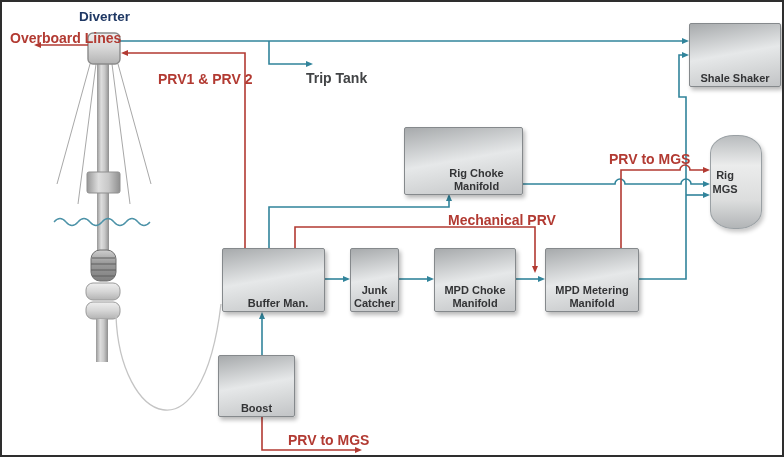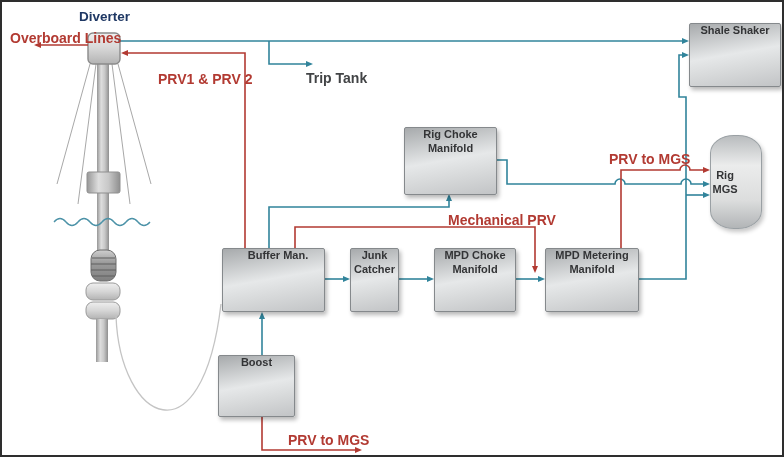--- a/index.html
+++ b/index.html
@@ -8,21 +8,21 @@
     width:784px;height:457px;
     background:#ffffff;
     border:2px solid #2e2e2e;
     box-sizing:border-box;
     overflow:hidden;
     font-family:"Liberation Sans",sans-serif;
   }
   #wiring{position:absolute;left:0;top:0;pointer-events:none;}
   .node{
     position:absolute;
-    display:flex;align-items:flex-start;justify-content:center;
+    display:flex;align-items:flex-end;justify-content:center;
     text-align:center;
     background:linear-gradient(170deg,#a7aaac 0%,#e6e8e9 48%,#d7d9da 70%,#c2c4c6 100%);
     border:1px solid #85898c;
     border-radius:2px;
     box-shadow:2px 3px 4px rgba(0,0,0,0.28);
     color:#333436;
     font-weight:bold;font-size:11px;line-height:1.25;
   }
   .tank{
     position:absolute;
@@ -120,21 +120,21 @@
     <path class="red-line" d="M293,246 V225 H533 V264" marker-end="url(#arrRed)"></path>
     <path class="red-line" d="M619,247 V168 H678 A5,5 0 0 1 688,168 H701" marker-end="url(#arrRed)"></path>
     <path class="red-line" d="M260,413 V448 H353" marker-end="url(#arrRed)"></path>
   </svg>
 
   <div class="title" style="left:60px;top:7px;width:85px;">Diverter</div>
 
   <div class="node" style="left:687px;top:21px;width:90px;height:62px;">
     <span>Shale Shaker</span>
   </div>
-  <div class="node" style="left:402px;top:125px;width:91px;height:66px;">
+  <div class="node" style="left:402px;top:125px;width:91px;height:66px;padding-left:26px;">
     <span style="width:64px;">Rig Choke Manifold</span>
   </div>
   <div class="tank" style="left:708px;top:133px;width:50px;height:92px;">
     <span style="width:28px;">Rig MGS</span>
   </div>
   <div class="node" style="left:220px;top:246px;width:92px;height:62px;padding-left:9px;">
     <span>Buffer Man.</span>
   </div>
   <div class="node" style="left:432px;top:246px;width:80px;height:62px;">
     <span style="width:66px;">MPD Choke Manifold</span>

